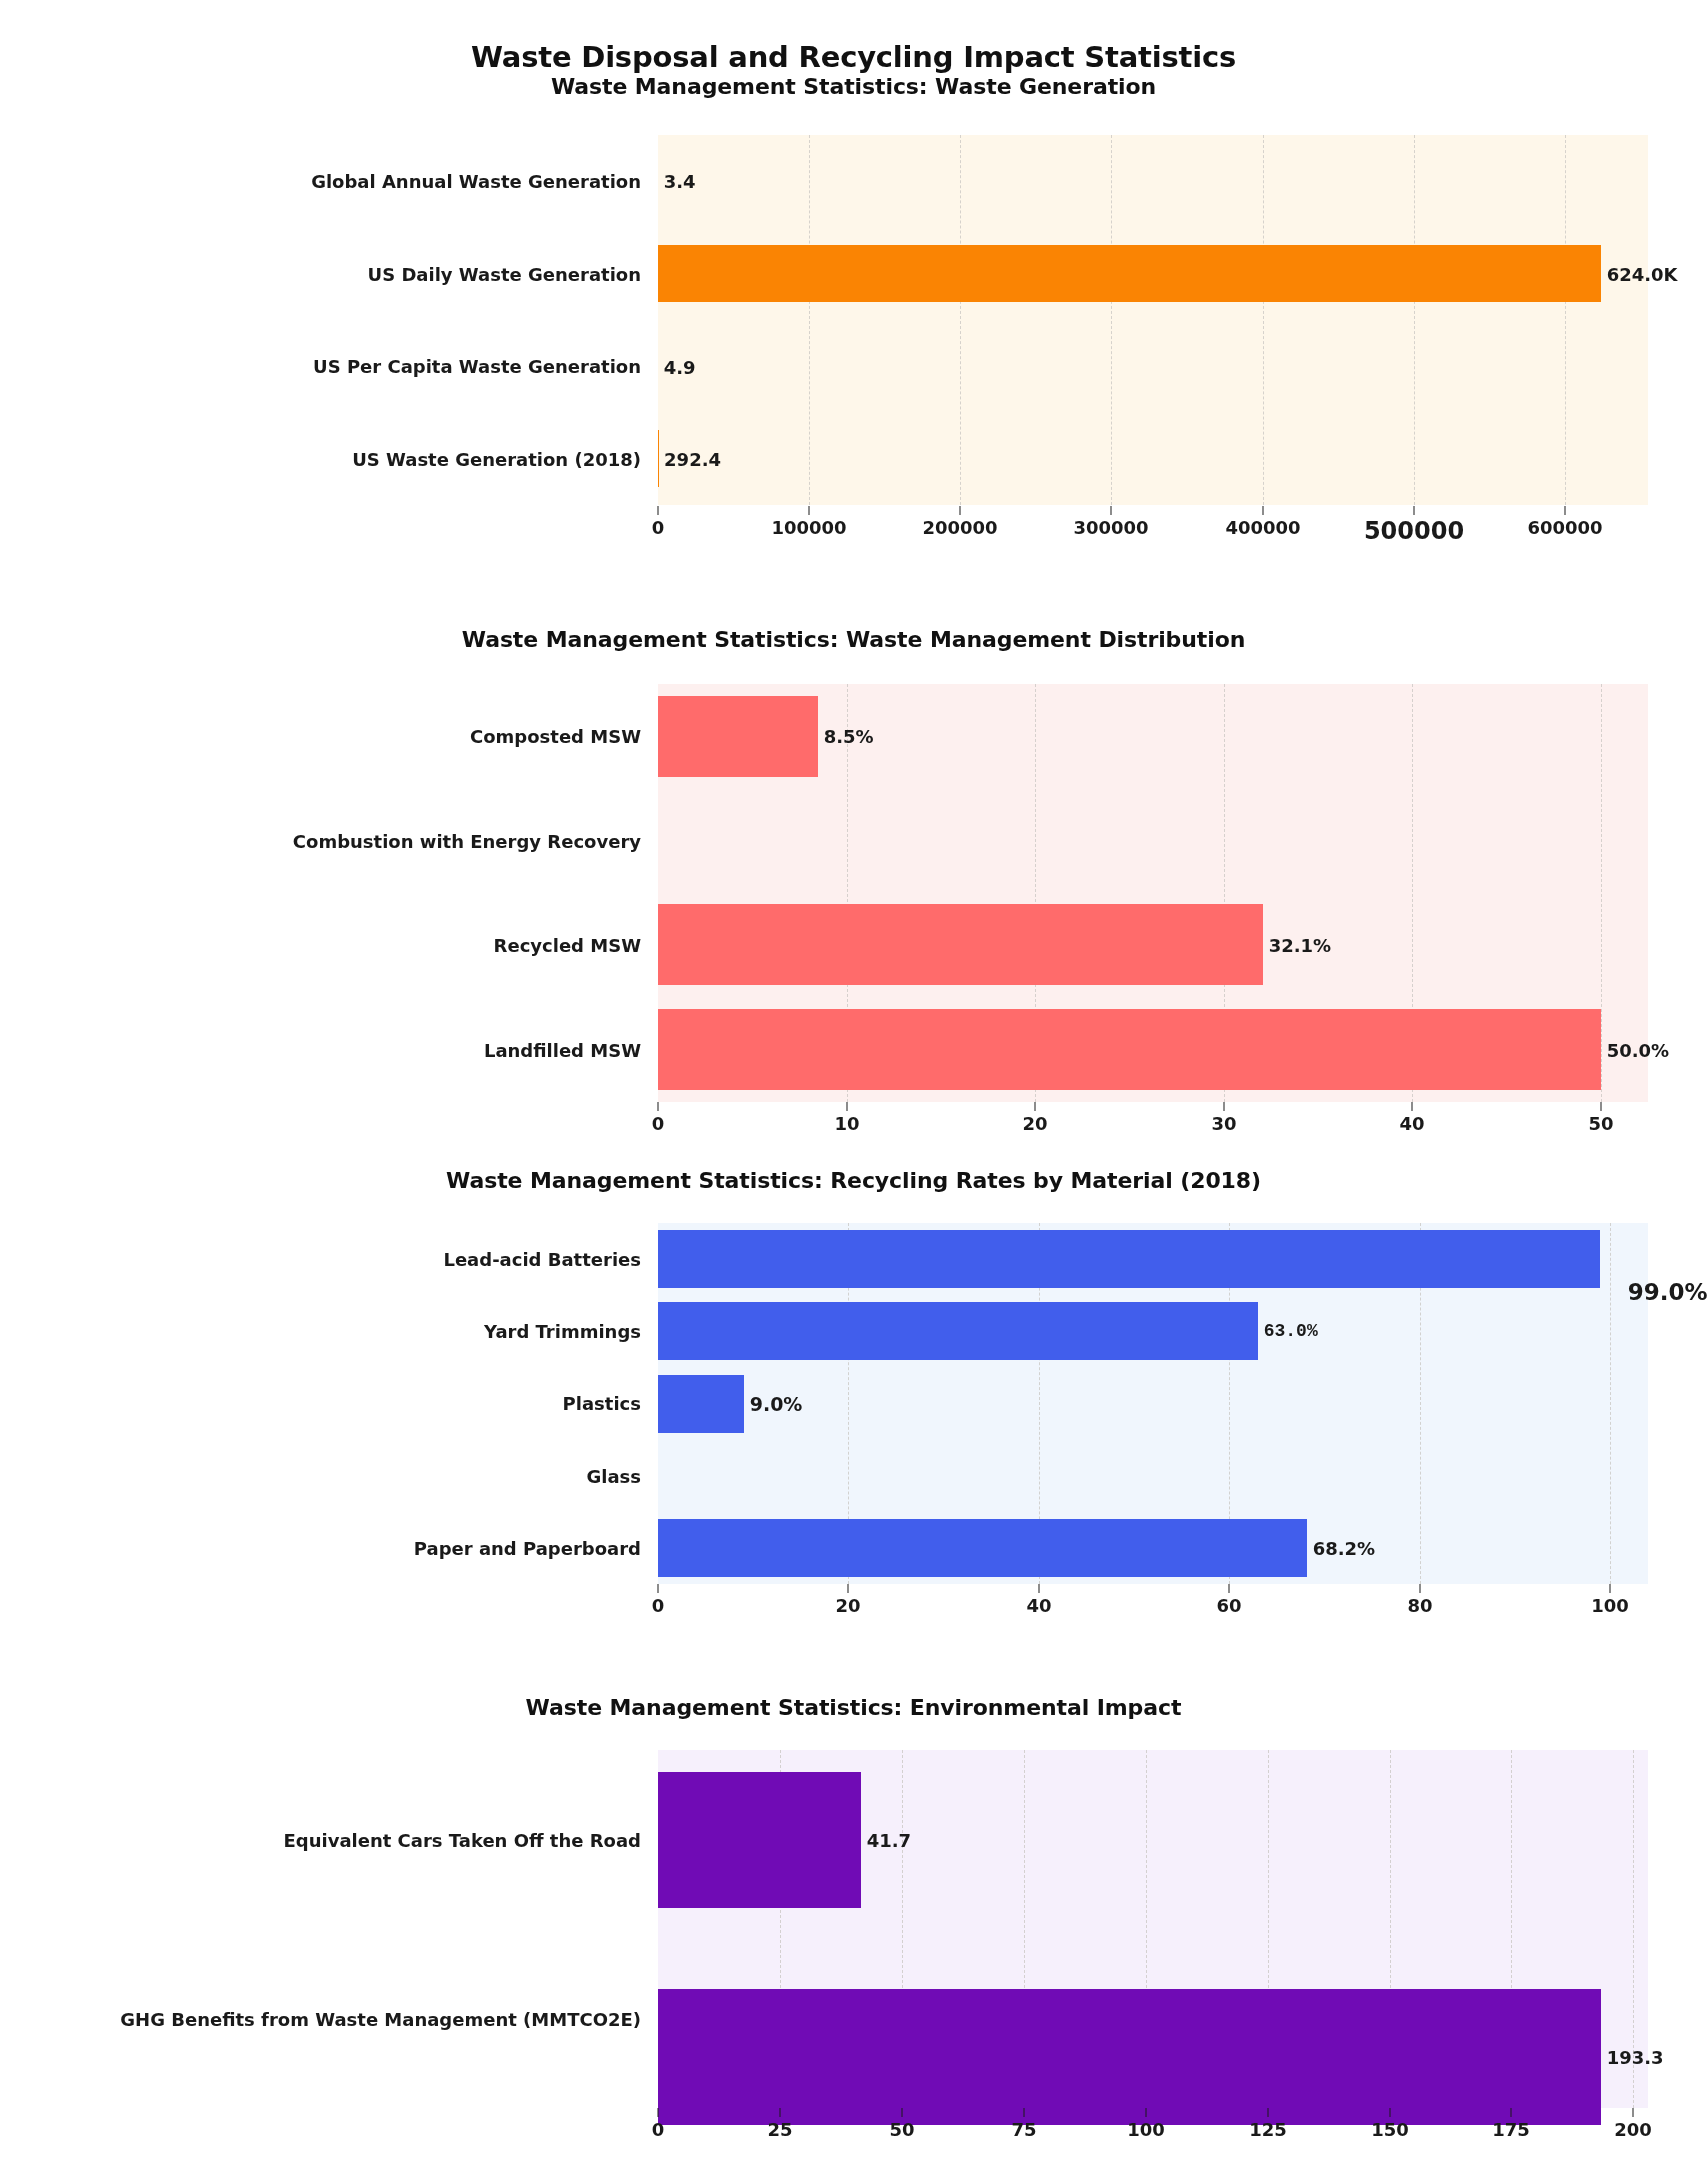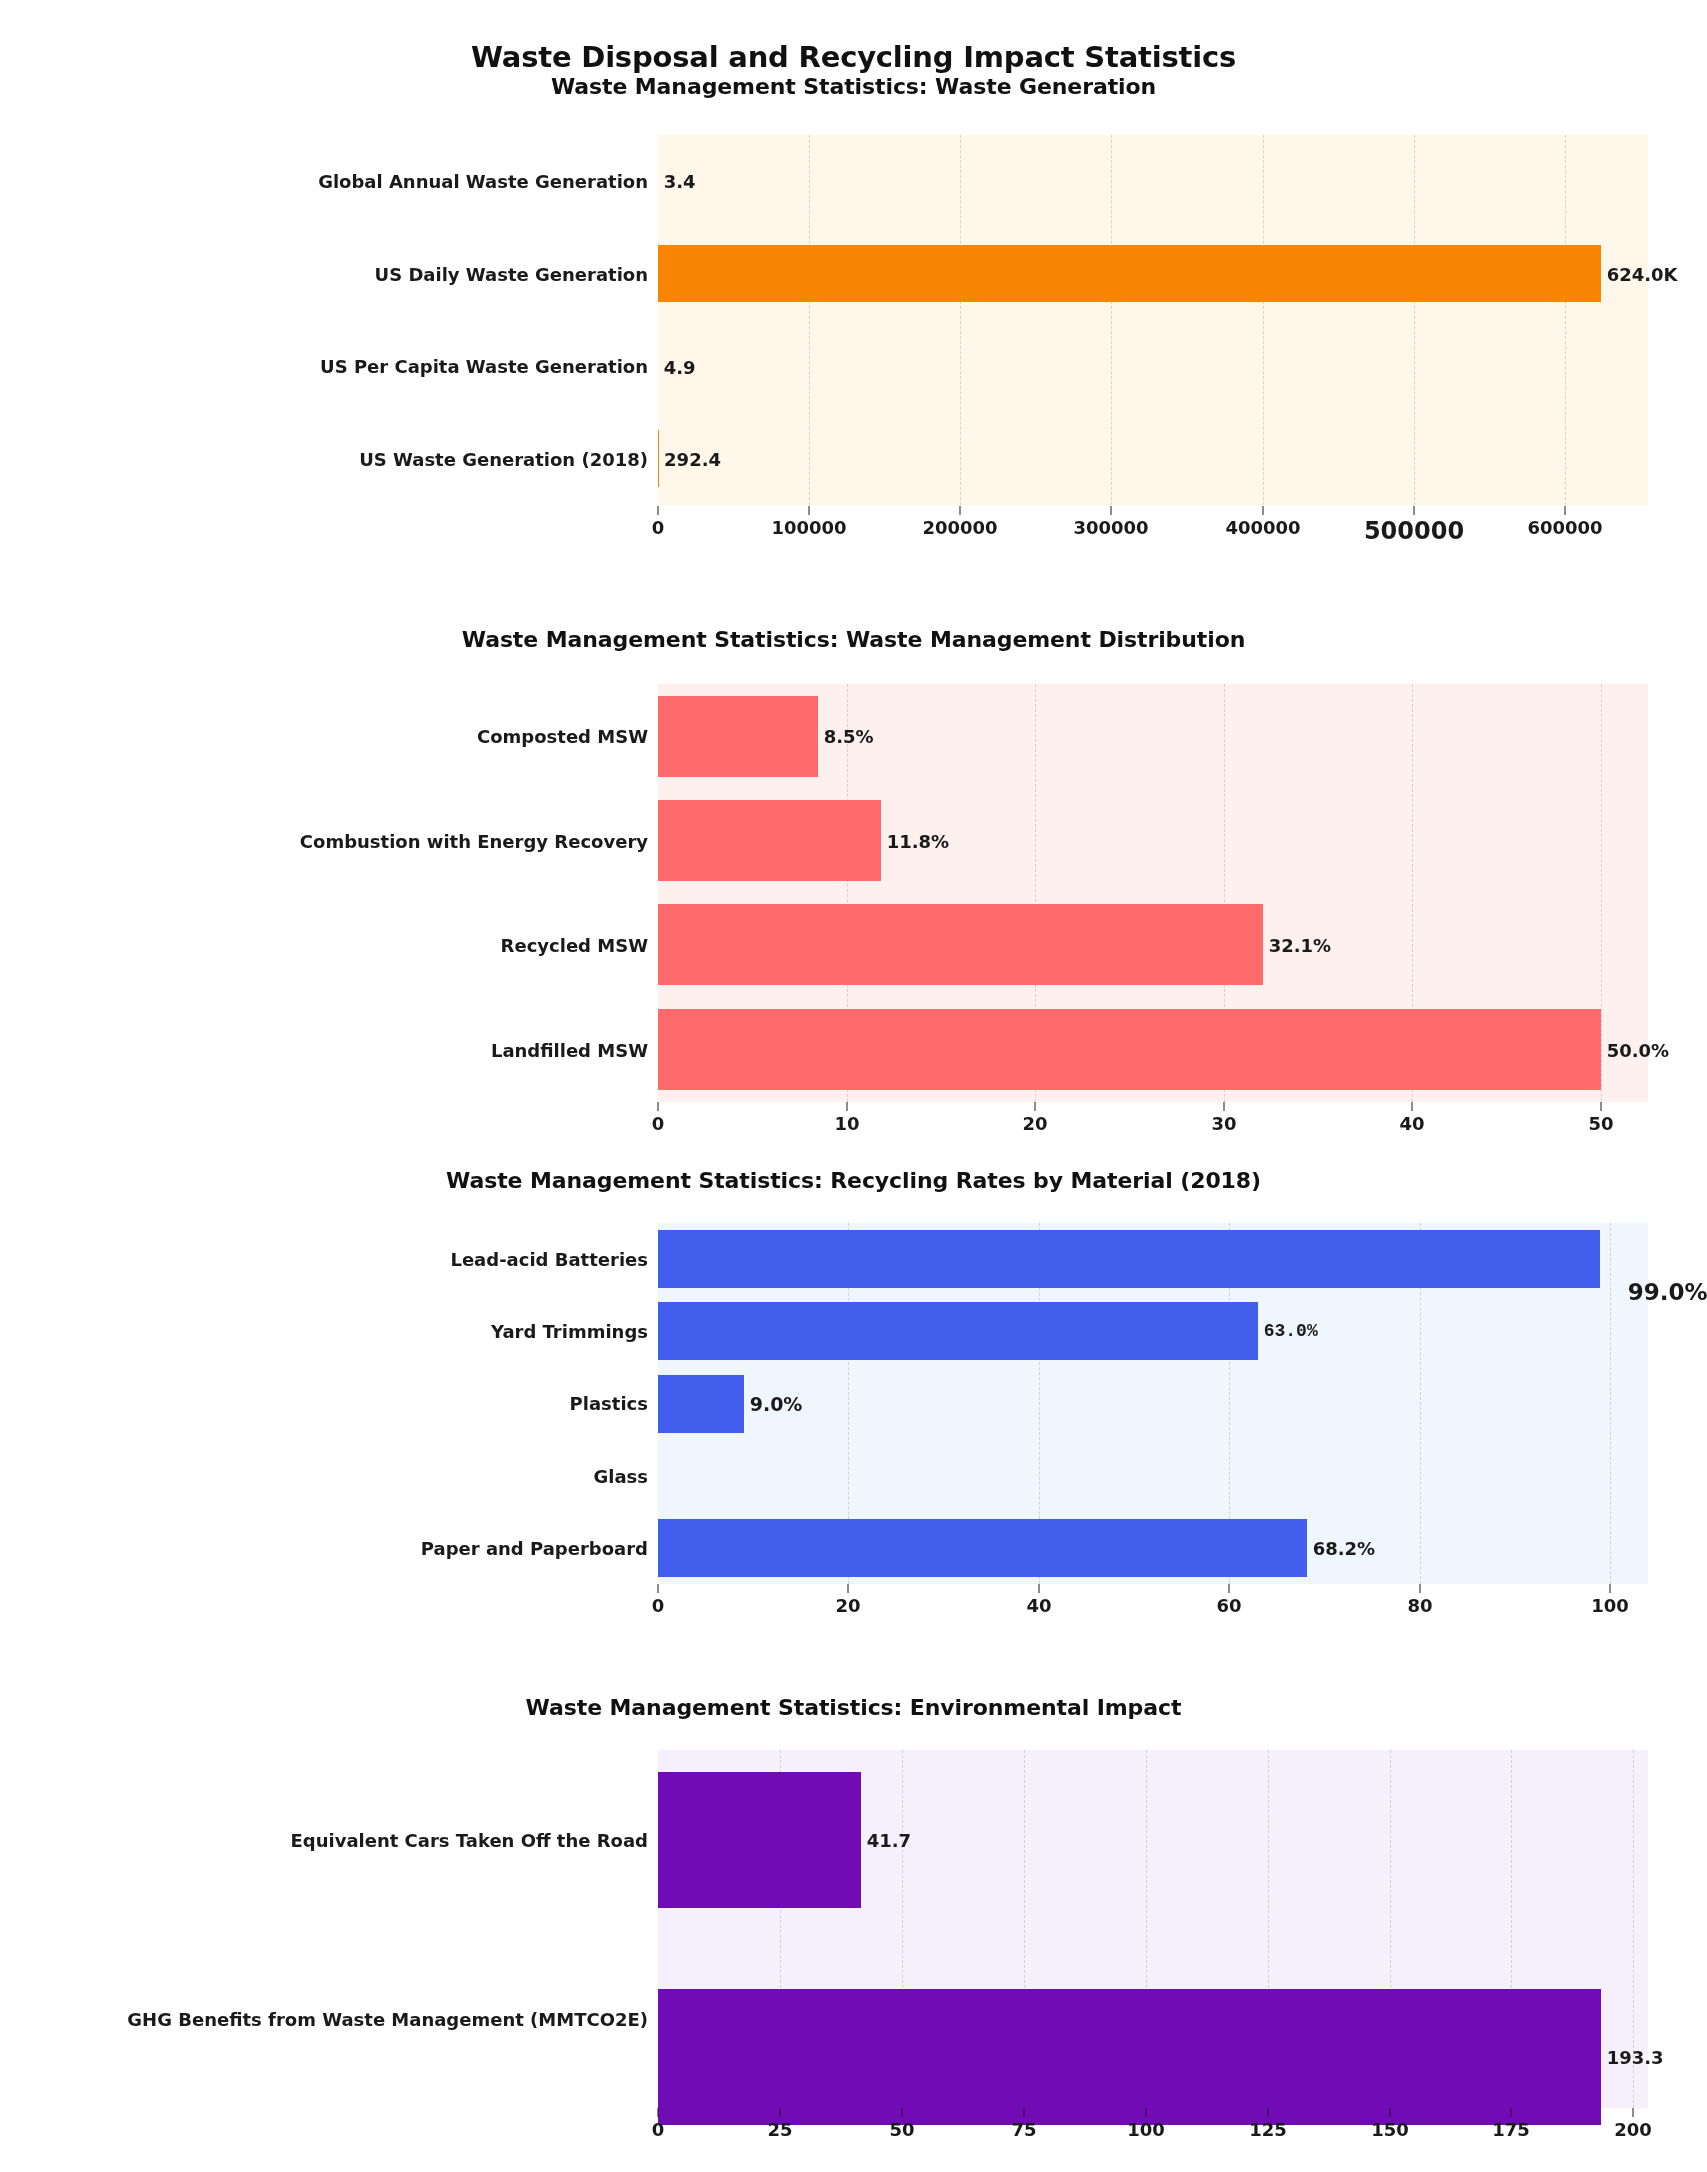--- a/index.html
+++ b/index.html
@@ -95,21 +95,21 @@
     font-size: 18px;
     font-weight: bold;
     color: #1a1a1a;
     white-space: nowrap;
     padding-left: 5.7px;
   }
   .ytick {
     position: absolute;
     top: 50%;
     transform: translateY(-50%);
-    right: 1px;
+    right: 8px;
     text-align: right;
     font-size: 18px;
     font-weight: bold;
     color: #1a1a1a;
     white-space: nowrap;
   }
   .yticks-holder {
     position: absolute;
     left: -655px;
     width: 646px;
@@ -211,24 +211,20 @@
           <div class="grid" style="left: 943px;"></div>
           <div class="yticks-holder">
             <div class="ytick" style="top: 52px; font-size: 18px;">Composted MSW</div>
             <div class="ytick" style="top: 157px; font-size: 18px;">Combustion with Energy Recovery</div>
             <div class="ytick" style="top: 261px; font-size: 18px;">Recycled MSW</div>
             <div class="ytick" style="top: 366px; font-size: 18px;">Landfilled MSW</div>
           </div>
           <div class="barrow" style="top: 11.5px; height: 81px;">
             <div class="bar" style="width: 160px; background: rgb(255, 107, 107);"></div>
             <div class="barlabel" style="left: 160px; font-size: 18px;">8.5%</div>
-          </div>
-          <div class="barrow" style="top: 116px; height: 81px;">
-            <div class="bar" style="width: 223px; background: rgb(255, 107, 107);"></div>
-            <div class="barlabel" style="left: 223px; font-size: 18px;">11.8%</div>
           </div>
           <div class="barrow" style="top: 220px; height: 81px;">
             <div class="bar" style="width: 605px; background: rgb(255, 107, 107);"></div>
             <div class="barlabel" style="left: 605px; font-size: 18px;">32.1%</div>
           </div>
           <div class="barrow" style="top: 325px; height: 81px;">
             <div class="bar" style="width: 943px; background: rgb(255, 107, 107);"></div>
             <div class="barlabel" style="left: 943px; font-size: 18px;">50.0%</div>
           </div>
         </div>

